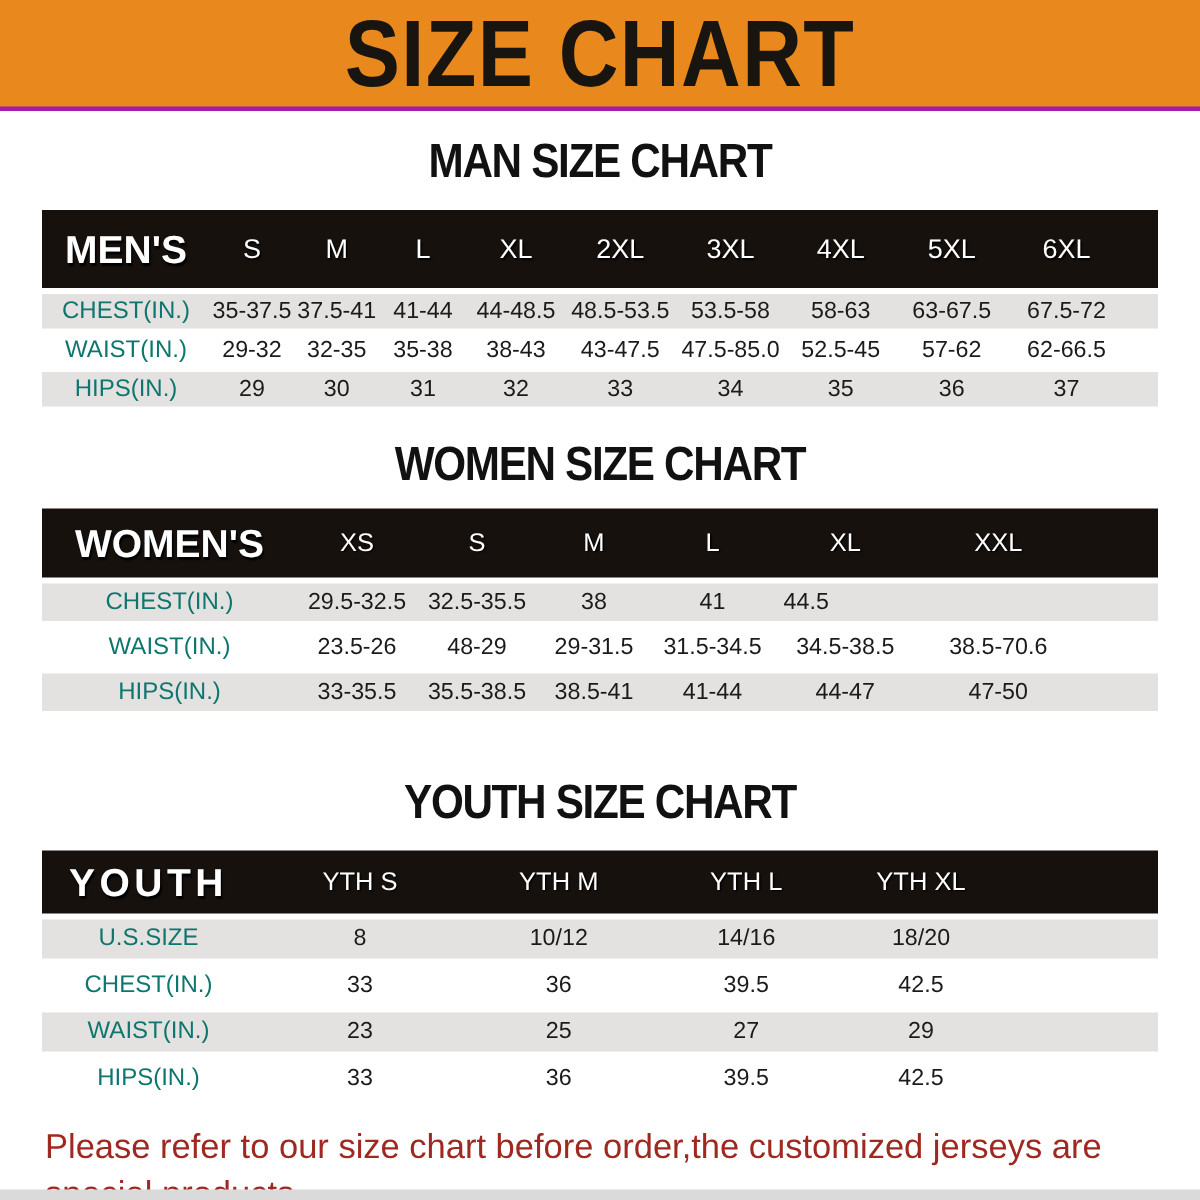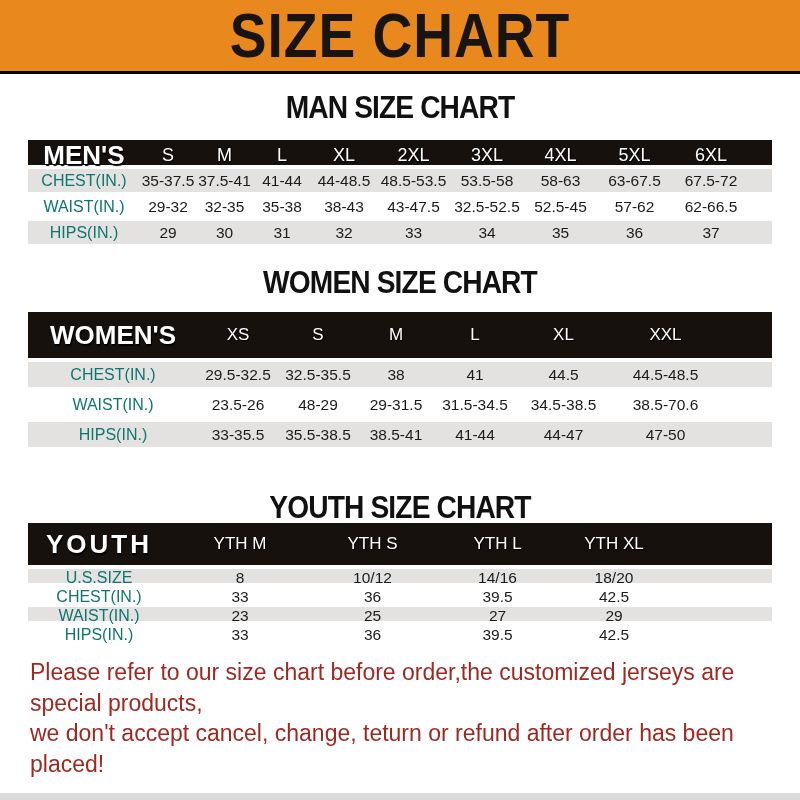--- a/index.html
+++ b/index.html
@@ -10,21 +10,21 @@
     overflow: hidden;
     background: #ffffff;
     font-family: "Liberation Sans", sans-serif;
   }
   .page { position: relative; width: 800px; height: 800px; }
 
   
   .banner {
     height: 71px;
     background: #E9891D;
-    border-bottom: 3px solid #000000;
+    border-bottom: 3px solid #a21caf;
     display: flex;
     align-items: center;
     justify-content: center;
   }
   .banner-title {
     font-size: 60px;
     font-weight: bold;
     color: #181410;
     letter-spacing: 1px;
     transform: scaleX(0.92) scaleY(1.05);
@@ -43,42 +43,42 @@
     line-height: 1;
   }
   .title-man   { margin-top: 17px; }
   .title-women { margin-top: 22px; }
   .title-youth { margin-top: 44px; }
 
   
   .size-table { width: 744px; margin: 0 auto; }
   .t-men   { margin-top: 17px; }
   .t-women { margin-top: 14px; }
-  .t-youth { }
+  .t-youth { margin-top: 17px; }
 
   .table-header-row {
     display: grid;
     align-items: center;
     background: #17110E;
     color: #ffffff;
     margin-bottom: 4px;
   }
-  .t-men   .table-header-row { height: 25px; }
+  .t-men   .table-header-row { height: 52px; }
   .t-women .table-header-row { height: 46px; }
   .t-youth .table-header-row { height: 42px; }
 
   .data-row {
     display: grid;
     align-items: center;
     background: #ffffff;
     color: #1b1b1b;
   }
   .t-men   .data-row { height: 23px; margin-bottom: 3px; }
   .t-women .data-row { height: 25px; margin-bottom: 5px; }
-  .t-youth .data-row { height: 14px; margin-bottom: 5px; }
+  .t-youth .data-row { height: 26px; margin-bottom: 5px; }
   .data-row.alt { background: #E3E2E1; }
 
   .cols-men   { grid-template-columns: 112px 56px 57px 58px 66px 73px 74px 73px 75px 1fr; }
   .cols-women { grid-template-columns: 170px 80px 80px 76px 82px 95px 1fr; }
   .cols-youth { grid-template-columns: 142px 140px 125px 125px 1fr; }
   .cols-men   > :last-child { padding-right: 22px; }
   .cols-women > :last-child { padding-right: 52px; }
   .cols-youth > :last-child { padding-right: 104px; }
 
   .table-label, .col-head, .row-label, .cell { text-align: center; }
@@ -145,21 +145,21 @@
         <div class="cell">63-67.5</div>
         <div class="cell">67.5-72</div>
       </div>
       <div class="data-row cols-men">
         <div class="row-label">WAIST(IN.)</div>
         <div class="cell">29-32</div>
         <div class="cell">32-35</div>
         <div class="cell">35-38</div>
         <div class="cell">38-43</div>
         <div class="cell">43-47.5</div>
-        <div class="cell">32.5-52.5</div>
+        <div class="cell">47.5-85.0</div>
         <div class="cell">52.5-45</div>
         <div class="cell">57-62</div>
         <div class="cell">62-66.5</div>
       </div>
       <div class="data-row cols-men alt">
         <div class="row-label">HIPS(IN.)</div>
         <div class="cell">29</div>
         <div class="cell">30</div>
         <div class="cell">31</div>
         <div class="cell">32</div>
@@ -182,21 +182,20 @@
         <div class="col-head">XL</div>
         <div class="col-head">XXL</div>
       </div>
       <div class="data-row cols-women alt">
         <div class="row-label">CHEST(IN.)</div>
         <div class="cell">29.5-32.5</div>
         <div class="cell">32.5-35.5</div>
         <div class="cell">38</div>
         <div class="cell">41</div>
         <div class="cell">44.5</div>
-        <div class="cell">44.5-48.5</div>
       </div>
       <div class="data-row cols-women">
         <div class="row-label">WAIST(IN.)</div>
         <div class="cell">23.5-26</div>
         <div class="cell">48-29</div>
         <div class="cell">29-31.5</div>
         <div class="cell">31.5-34.5</div>
         <div class="cell">34.5-38.5</div>
         <div class="cell">38.5-70.6</div>
       </div>
@@ -208,22 +207,22 @@
         <div class="cell">41-44</div>
         <div class="cell">44-47</div>
         <div class="cell">47-50</div>
       </div>
     </div>
 
   <div class="section-title title-youth">YOUTH SIZE CHART</div>
   <div class="size-table t-youth">
       <div class="table-header-row cols-youth">
         <div class="table-label">YOUTH</div>
+        <div class="col-head">YTH S</div>
         <div class="col-head">YTH M</div>
-        <div class="col-head">YTH S</div>
         <div class="col-head">YTH L</div>
         <div class="col-head">YTH XL</div>
       </div>
       <div class="data-row cols-youth alt">
         <div class="row-label">U.S.SIZE</div>
         <div class="cell">8</div>
         <div class="cell">10/12</div>
         <div class="cell">14/16</div>
         <div class="cell">18/20</div>
       </div>

